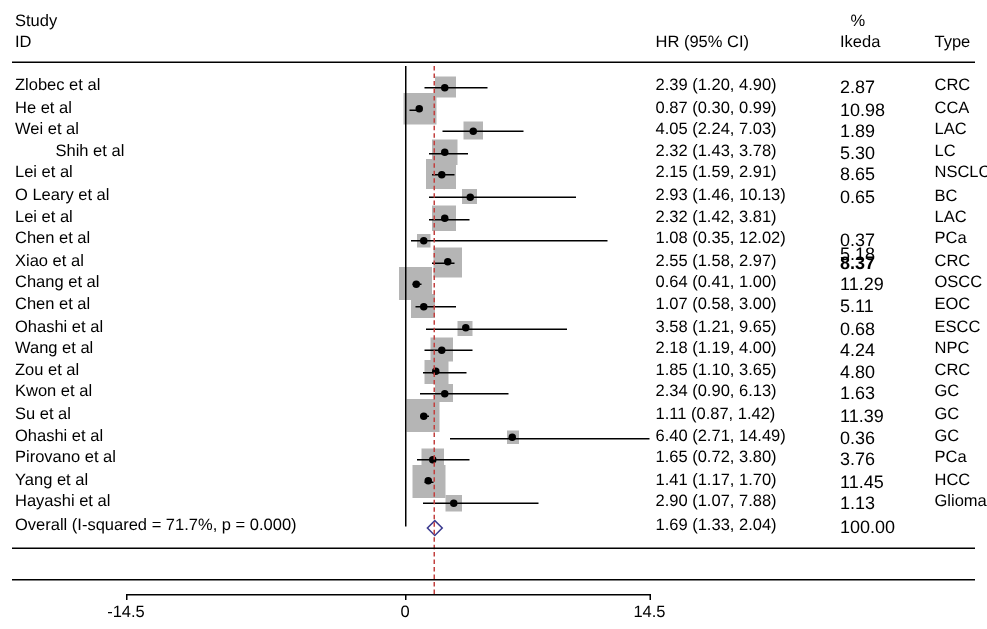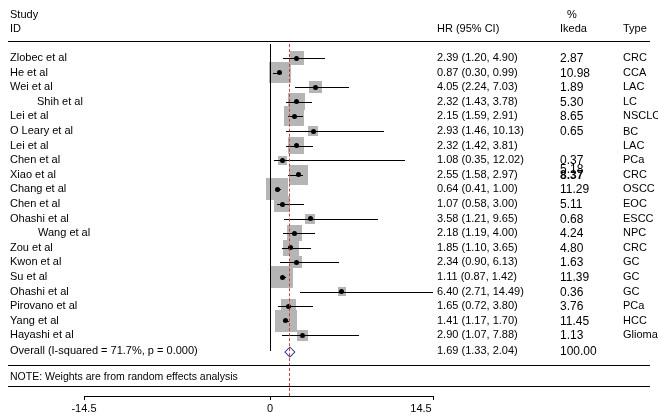--- a/index.html
+++ b/index.html
@@ -198,21 +198,21 @@
       <div class="col-est" style="top: 197px;">1.07 (0.58, 3.00)</div>
       <div class="col-wt" style="top: 197px;">5.11</div>
       <div class="col-type" style="top: 197px;">EOC</div>
       <div class="row-label" style="top: 211.6px;">Ohashi et al</div>
       <div class="box" style="left: 305.295px; top: 213.65px; width: 9.89917px; height: 9.89917px;"></div>
       <div class="ciline" style="left: 283.602px; top: 218.6px; width: 94.8772px;"></div>
       <div class="marker" style="left: 307.744px; top: 216.1px;"></div>
       <div class="col-est" style="top: 211.6px;">3.58 (1.21, 9.65)</div>
       <div class="col-wt" style="top: 211.6px;">0.68</div>
       <div class="col-type" style="top: 211.6px;">ESCC</div>
-      <div class="row-label" style="top: 226.2px; margin-left: 28px;">Wang et al</div>
+      <div class="row-label" style="top: 226.2px;">Wang et al</div>
       <div class="box" style="left: 286.638px; top: 225.332px; width: 15.7364px; height: 15.7364px;"></div>
       <div class="ciline" style="left: 283.377px; top: 233.2px; width: 31.5883px;"></div>
       <div class="marker" style="left: 292.006px; top: 230.7px;"></div>
       <div class="col-est" style="top: 226.2px;">2.18 (1.19, 4.00)</div>
       <div class="col-wt" style="top: 226.2px;">4.24</div>
       <div class="col-type" style="top: 226.2px;">NPC</div>
       <div class="row-label" style="top: 240.8px;">Zou et al</div>
       <div class="box" style="left: 282.617px; top: 239.62px; width: 16.3595px; height: 16.3595px;"></div>
       <div class="ciline" style="left: 282.366px; top: 247.8px; width: 28.6655px;"></div>
       <div class="marker" style="left: 288.297px; top: 245.3px;"></div>
@@ -263,24 +263,23 @@
       <div class="col-type" style="top: 328.4px;">Glioma</div>
       <div class="row-label" style="top: 344px;">Overall  (I-squared = 71.7%, p = 0.000)</div>
       <div class="diamond" style="width: 5.76px; height: 5.76px; left: 286.118px; top: 348.12px;"></div>
       <div class="col-est" style="top: 344px;">1.69 (1.33, 2.04)</div>
       <div class="col-wt" style="top: 344px;">100.00</div>
       <div class="vline" style="left: 270px; top: 44px; height: 307px;"></div>
       <div class="dashline" style="left: 288.998px; top: 44px; height: 352px;"></div>
     </div>
 
   <div class="hrule" style="left:8px;top:365px;width:642px;"></div>
-  <div class="note" style="top:370px;">NOTE: Weights are from random effects analysis</div>
   <div class="hrule" style="left:8px;top:386px;width:642px;"></div>
 
   <div class="axisline" style="left:84px;top:396px;width:350px;"></div>
   <div class="tick" style="left:84px;top:396px;"></div>
   <div class="tick" style="left:270px;top:396px;"></div>
   <div class="tick" style="left:433px;top:396px;"></div>
   <div class="axis-lbl" style="left:64px;top:402px;width:40px;">-14.5</div>
   <div class="axis-lbl" style="left:250px;top:402px;width:40px;">0</div>
-  <div class="axis-lbl" style="left:401px;top:402px;width:40px;">14.5</div>
+  <div class="axis-lbl" style="left:413px;top:402px;width:40px;">14.5</div>
 
 </div>
 
 </body></html>

